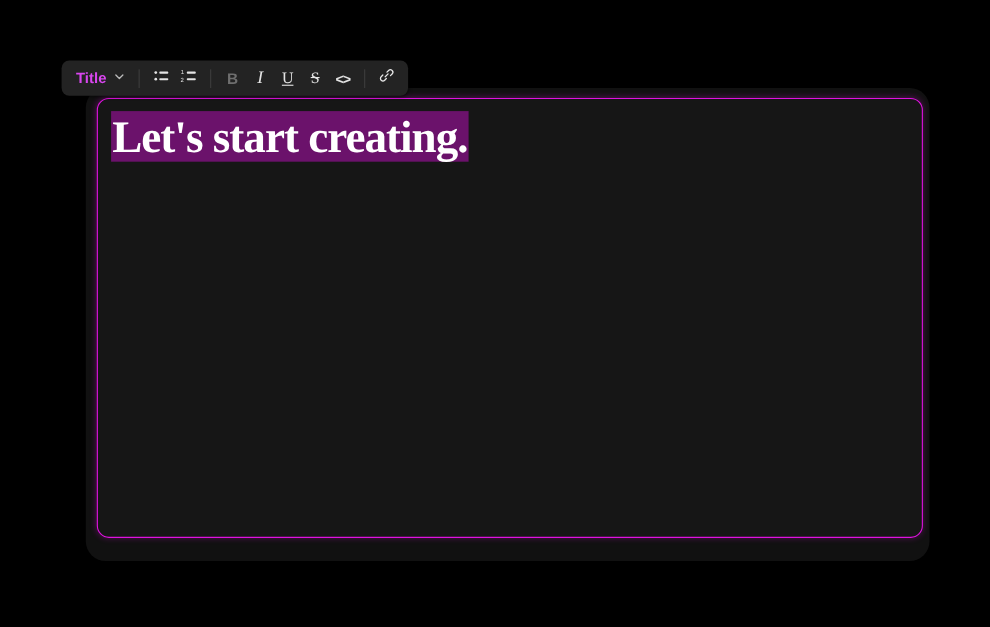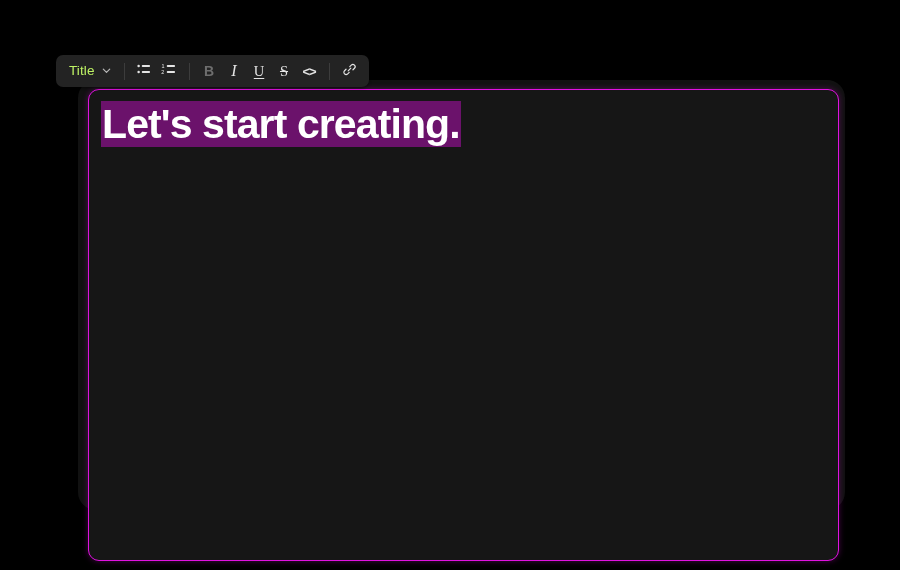--- a/index.html
+++ b/index.html
@@ -38,23 +38,23 @@
   .block-select {
     display: flex;
     align-items: center;
     gap: 6px;
     height: 24px;
     padding: 0 5px 0 6px;
     border-radius: 4px;
     cursor: pointer;
   }
   .block-select-label {
-    color: #bef264;
+    color: #d946ef;
     font-size: 13.5px;
-    font-weight: 400;
+    font-weight: 700;
     letter-spacing: 0.1px;
     line-height: 1;
     white-space: nowrap;
   }
   .chevron { display: block; }
 
   .sep {
     width: 1px;
     height: 17px;
     background: #3c3c3c;
@@ -97,27 +97,28 @@
     background: #111111;
     border-radius: 18px;
     z-index: 10;
   }
 
   .editor-frame {
     position: absolute;
     left: 88px;
     top: 89px;
     width: 751px;
-    height: 472px;
+    height: 400px;
     border: 1.6px solid #e012e0;
     border-radius: 11px;
     background: #161616;
     z-index: 20;
     box-shadow: 0 0 6px rgba(224,18,224,0.30);
     overflow: hidden;
+    font-family: Liberation Serif, serif;
   }
 
   .editor-body {
     position: absolute;
     left: 0; top: 0; right: 0; bottom: 0;
     padding: 0;
   }
 
   .doc-title {
     position: absolute;

